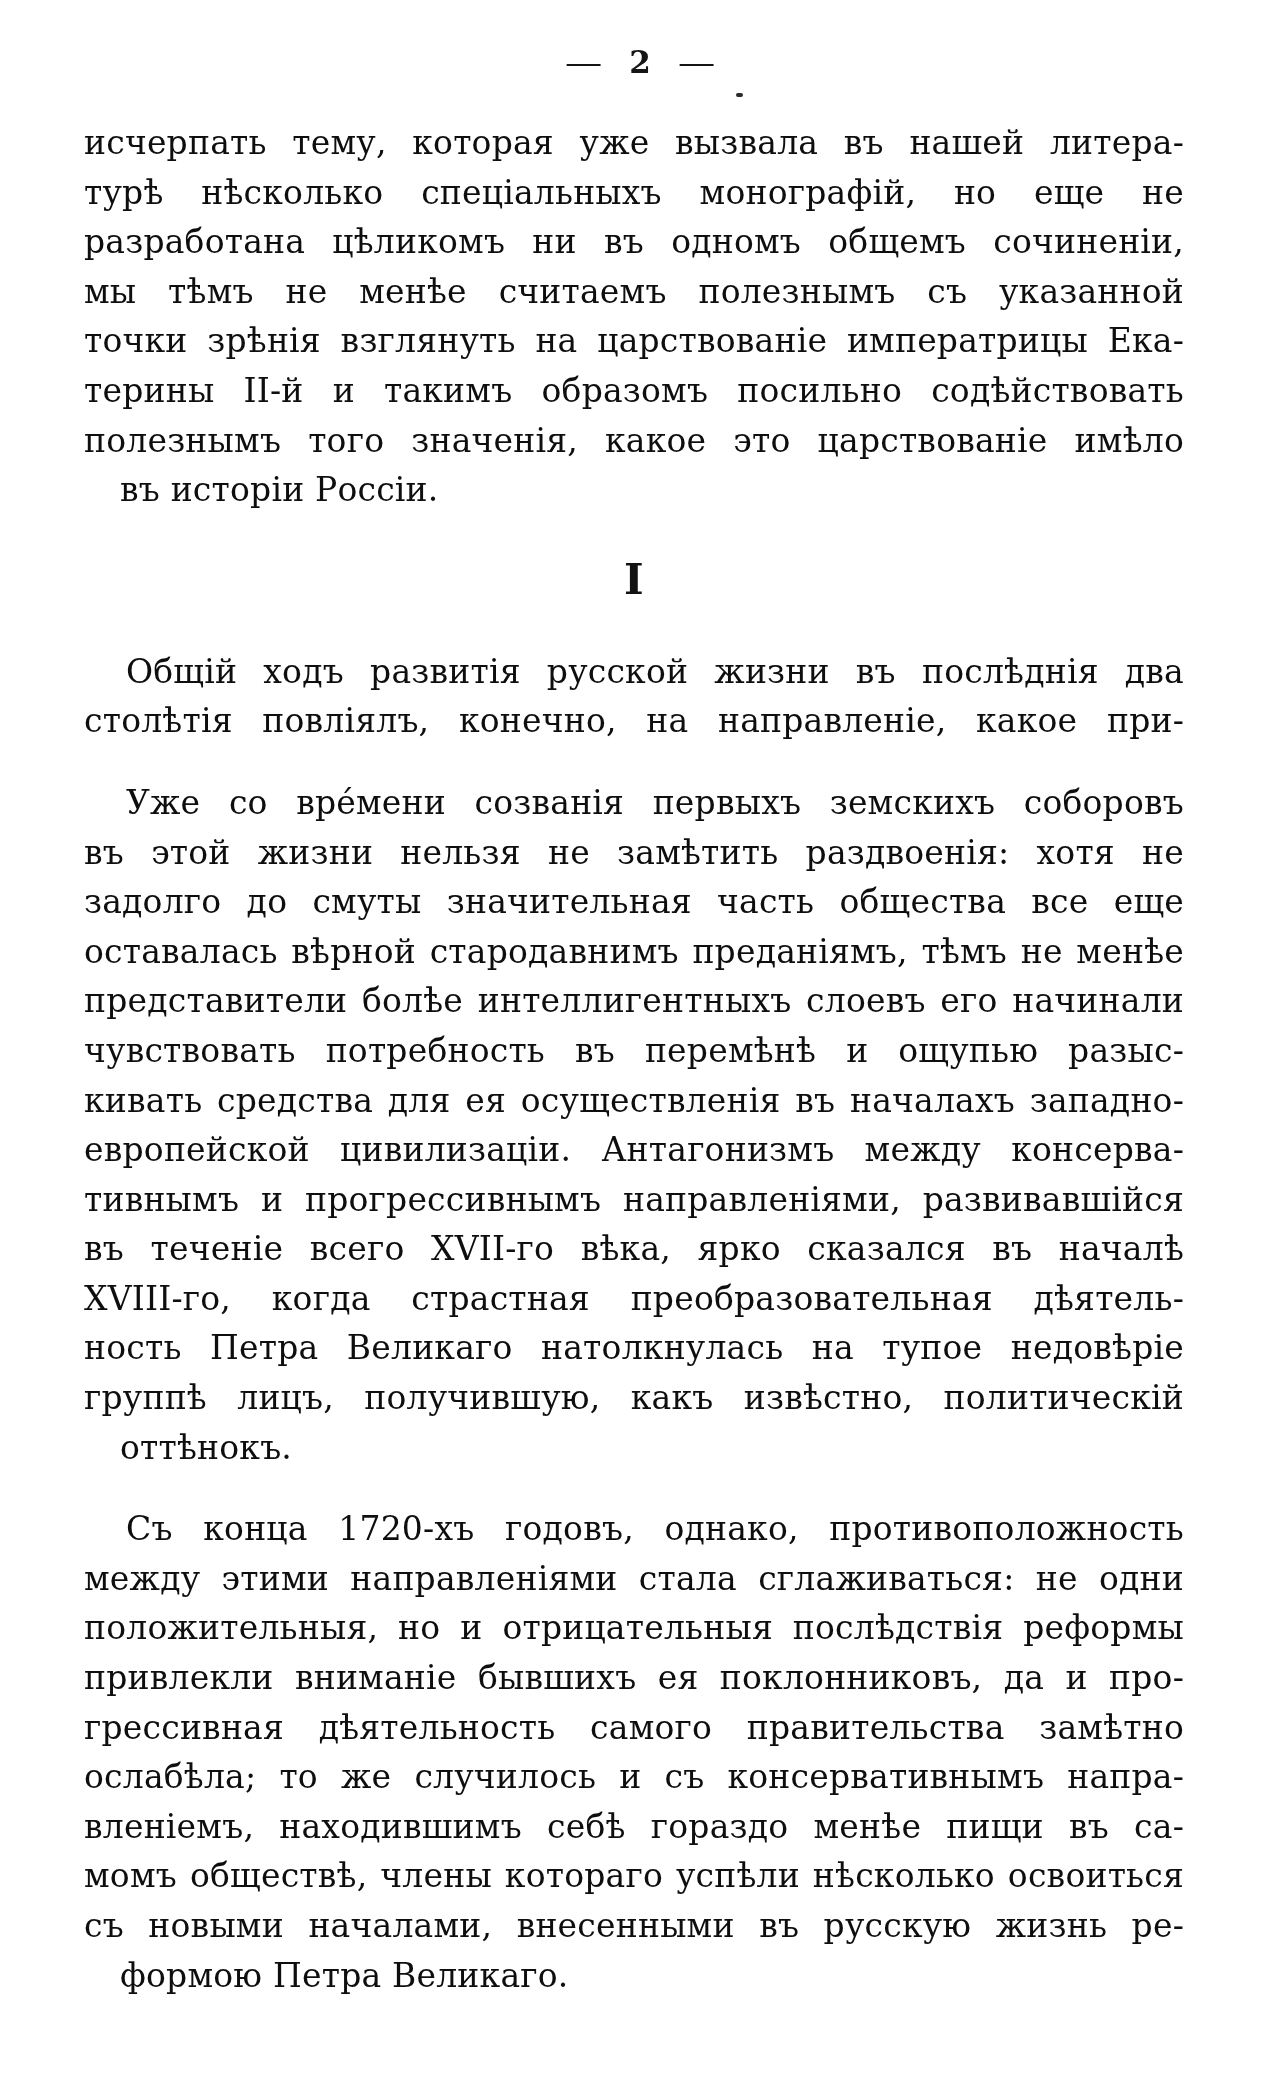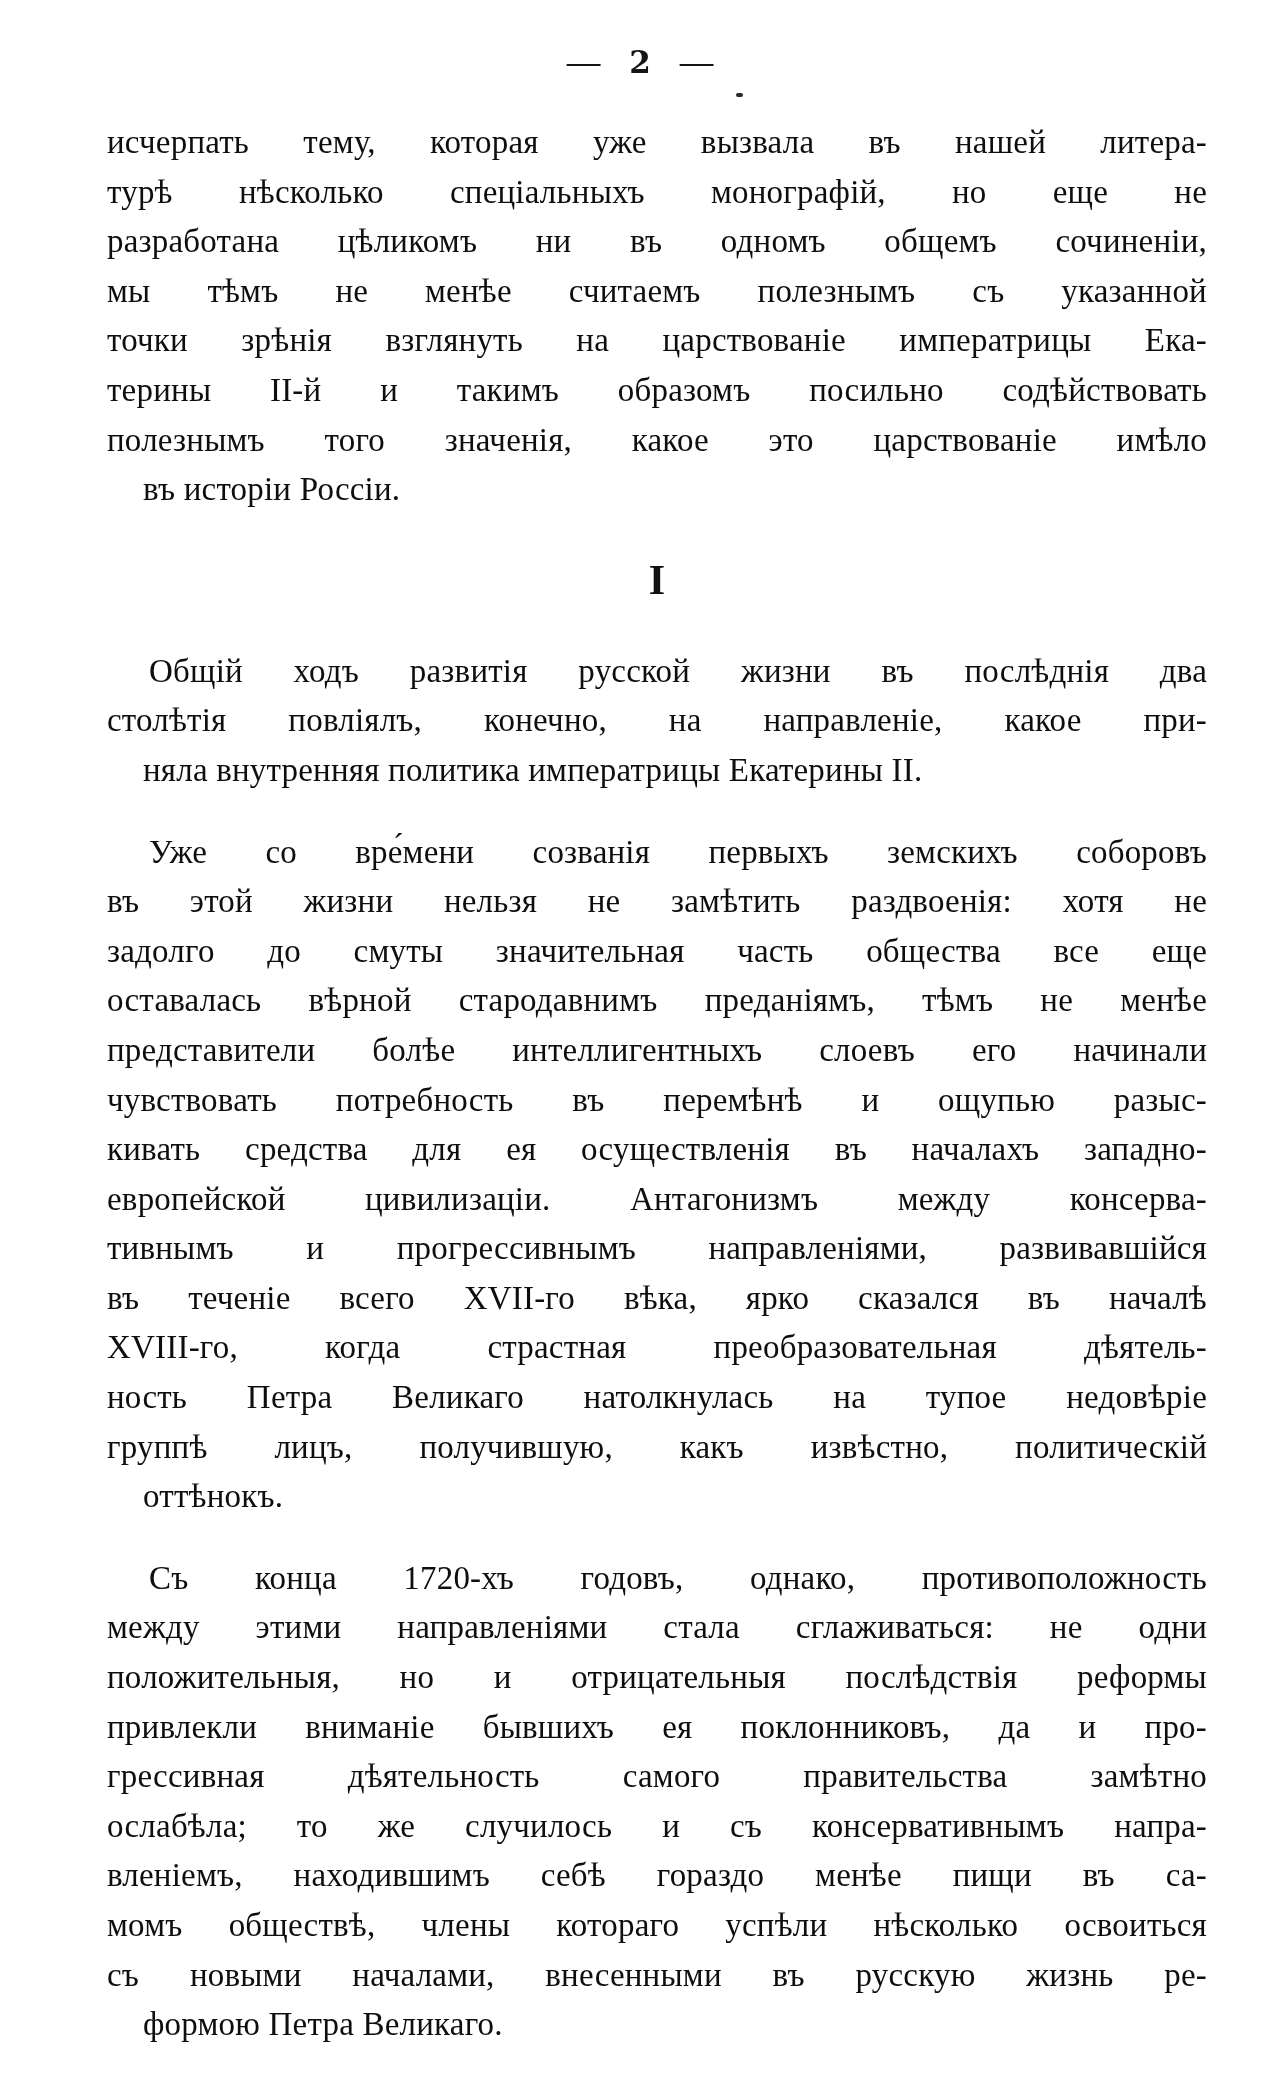--- a/index.html
+++ b/index.html
@@ -39,26 +39,25 @@
     left: 736px;
     top: 93px;
     width: 7px;
     height: 4px;
     background: #2b2b2b;
     border-radius: 2px;
   }
   .text-block {
     position: absolute;
     top: 118px;
-    left: 107px;
+    left: 84px;
     width: 1100px;
     font-size: 33px;
     line-height: 49.6px;
     letter-spacing: 0.2px;
-    font-family: Liberation Serif, serif;
   }
   .line {
     text-align: justify;
     text-align-last: justify;
     text-justify: inter-word;
     white-space: normal;
   }
   .line.last {
     text-align-last: left;
     margin-left: 36px;
@@ -95,21 +94,20 @@
         <div class="line">мы тѣмъ не менѣе считаемъ полезнымъ съ указанной</div>
         <div class="line">точки зрѣнія взглянуть на царствованіе императрицы Ека-</div>
         <div class="line">терины II-й и такимъ образомъ посильно содѣйствовать</div>
         <div class="line">полезнымъ того значенія, какое это царствованіе имѣло</div>
         <div class="line last">въ исторіи Россіи.</div>
       </div>
     <div class="section-heading">I</div>
     <div class="para indent">
         <div class="line">Общій ходъ развитія русской жизни въ послѣднія два</div>
         <div class="line">столѣтія повліялъ, конечно, на направленіе, какое при-</div>
-        <div class="line last">няла внутренняя политика императрицы Екатерины II.</div>
       </div>
     <div class="para indent">
         <div class="line">Уже со вре́мени созванія первыхъ земскихъ соборовъ</div>
         <div class="line">въ этой жизни нельзя не замѣтить раздвоенія: хотя не</div>
         <div class="line">задолго до смуты значительная часть общества все еще</div>
         <div class="line">оставалась вѣрной стародавнимъ преданіямъ, тѣмъ не менѣе</div>
         <div class="line">представители болѣе интеллигентныхъ слоевъ его начинали</div>
         <div class="line">чувствовать потребность въ перемѣнѣ и ощупью разыс-</div>
         <div class="line">кивать средства для ея осуществленія въ началахъ западно-</div>
         <div class="line">европейской цивилизаціи. Антагонизмъ между консерва-</div>

